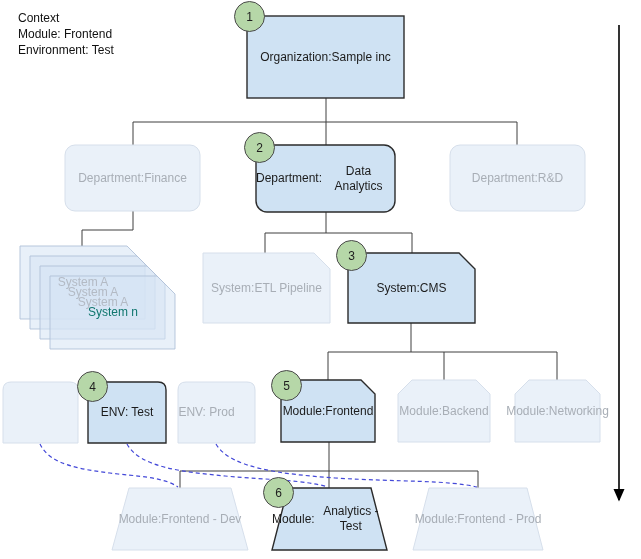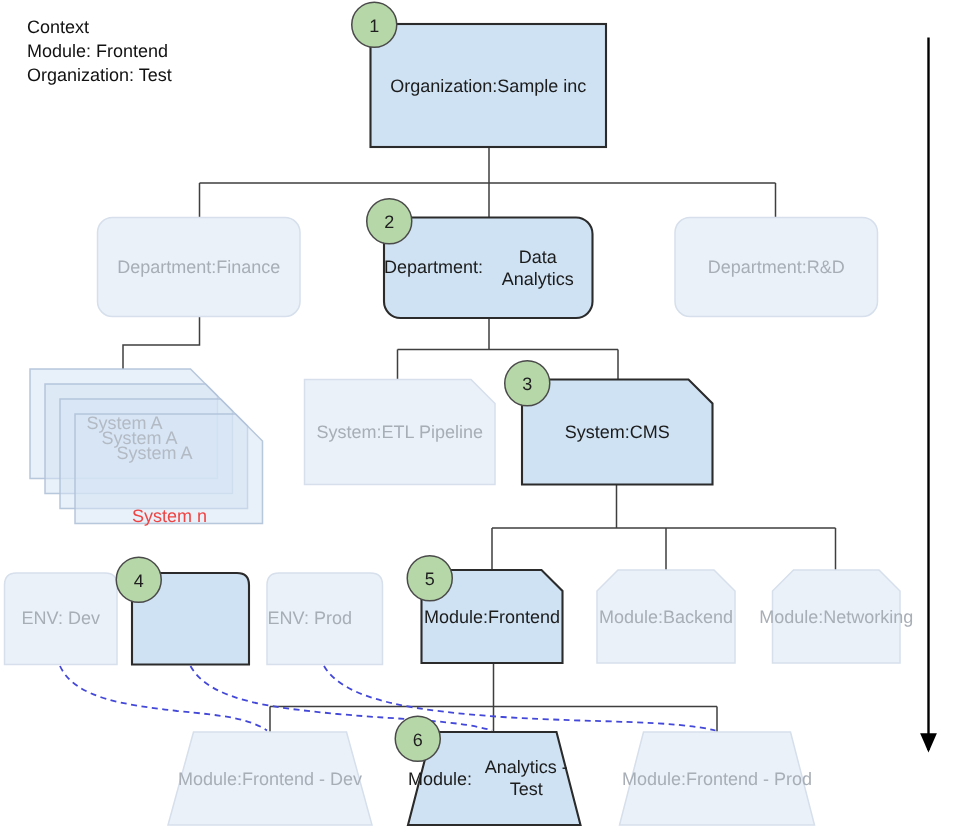--- a/index.html
+++ b/index.html
@@ -5,21 +5,21 @@
   html,body{margin:0;padding:0;background:#ffffff;}
   #canvas{position:relative;width:641px;height:559px;background:#ffffff;overflow:hidden;
           font-family:"Liberation Sans", sans-serif;}
   #shapes{position:absolute;left:0;top:0;z-index:1;}
   .label{position:absolute;z-index:2;display:flex;flex-direction:row;align-items:center;
          justify-content:center;text-align:center;font-size:12px;line-height:15px;color:#1c1c1c;}
   .label span{display:block;}
   .faded{color:#a8aeb6;}
   .stack-line{position:absolute;z-index:2;width:120px;text-align:center;font-size:12px;height:14px;}
   .stack-gray{color:#b3bac4;}
-  .stack-dark{color:#ef4444;margin-top:32px;}
+  .stack-dark{color:#0f766e;}
   .badge{position:absolute;z-index:3;width:31px;height:31px;border-radius:50%;
          background:#b6d7a8;border:1px solid #4a4a4a;box-sizing:border-box;
          display:flex;align-items:center;justify-content:center;font-size:12px;color:#1f1f1f;}
   .context{position:absolute;left:18px;top:10px;z-index:2;font-size:12px;line-height:16px;color:#111;}
 </style>
 </head>
 <body>
 
 <div id="canvas">
 
@@ -71,21 +71,21 @@
       <path d="M127 444 C140 468, 185 472, 225 476 C270 480, 305 480, 328 487"></path>
       <path d="M216 444 C230 468, 280 474, 335 478 C400 482, 448 480, 477 487"></path>
     </g>
 
     <line x1="619" y1="25" x2="619" y2="500" stroke="#000000" stroke-width="1.6" marker-end="url(#arrowhead)"></line>
   </svg>
 
   <div class="context">
     <div>Context</div>
     <div>Module: Frontend</div>
-    <div>Organization: Test</div>
+    <div>Environment: Test</div>
   </div>
 
   <div class="label" style="left:247px;top:16px;width:157px;height:82px;">
     <span>Organization:</span>
     <span>Sample inc</span>
   </div>
 
   <div class="label faded" style="left:65px;top:145px;width:135px;height:66px;">
     <span>Department:</span>
     <span>Finance</span>
@@ -109,24 +109,24 @@
   <div class="label faded" style="left:203px;top:253px;width:127px;height:70px;">
     <span>System:</span>
     <span>ETL Pipeline</span>
   </div>
 
   <div class="label" style="left:348px;top:253px;width:127px;height:70px;">
     <span>System:</span>
     <span>CMS</span>
   </div>
 
-  <div class="label faded" style="left:3px;top:382px;width:75px;height:61px;">
-    <span>ENV: Dev</span>
+
+  <div class="label" style="left:88px;top:382px;width:78px;height:61px;">
+    <span>ENV: Test</span>
   </div>
-
 
   <div class="label faded" style="left:168px;top:382px;width:77px;height:61px;">
     <span>ENV: Prod</span>
   </div>
 
   <div class="label" style="left:281px;top:380px;width:94px;height:62px;">
     <span>Module:</span>
     <span>Frontend</span>
   </div>
 

